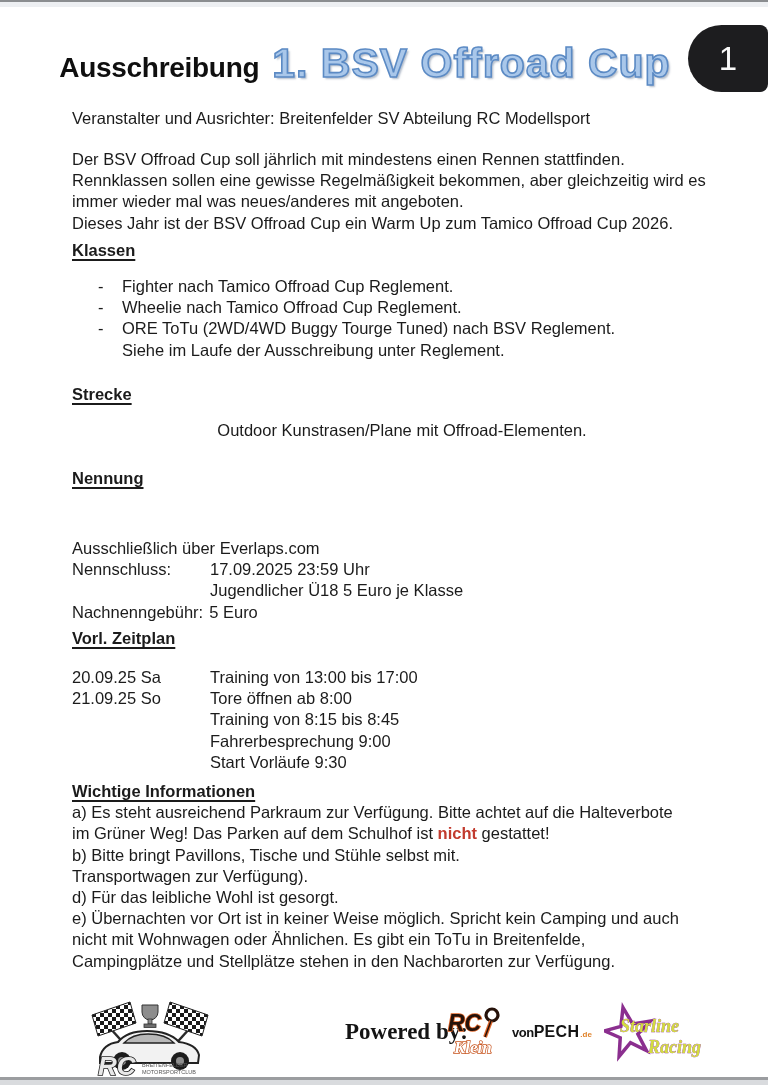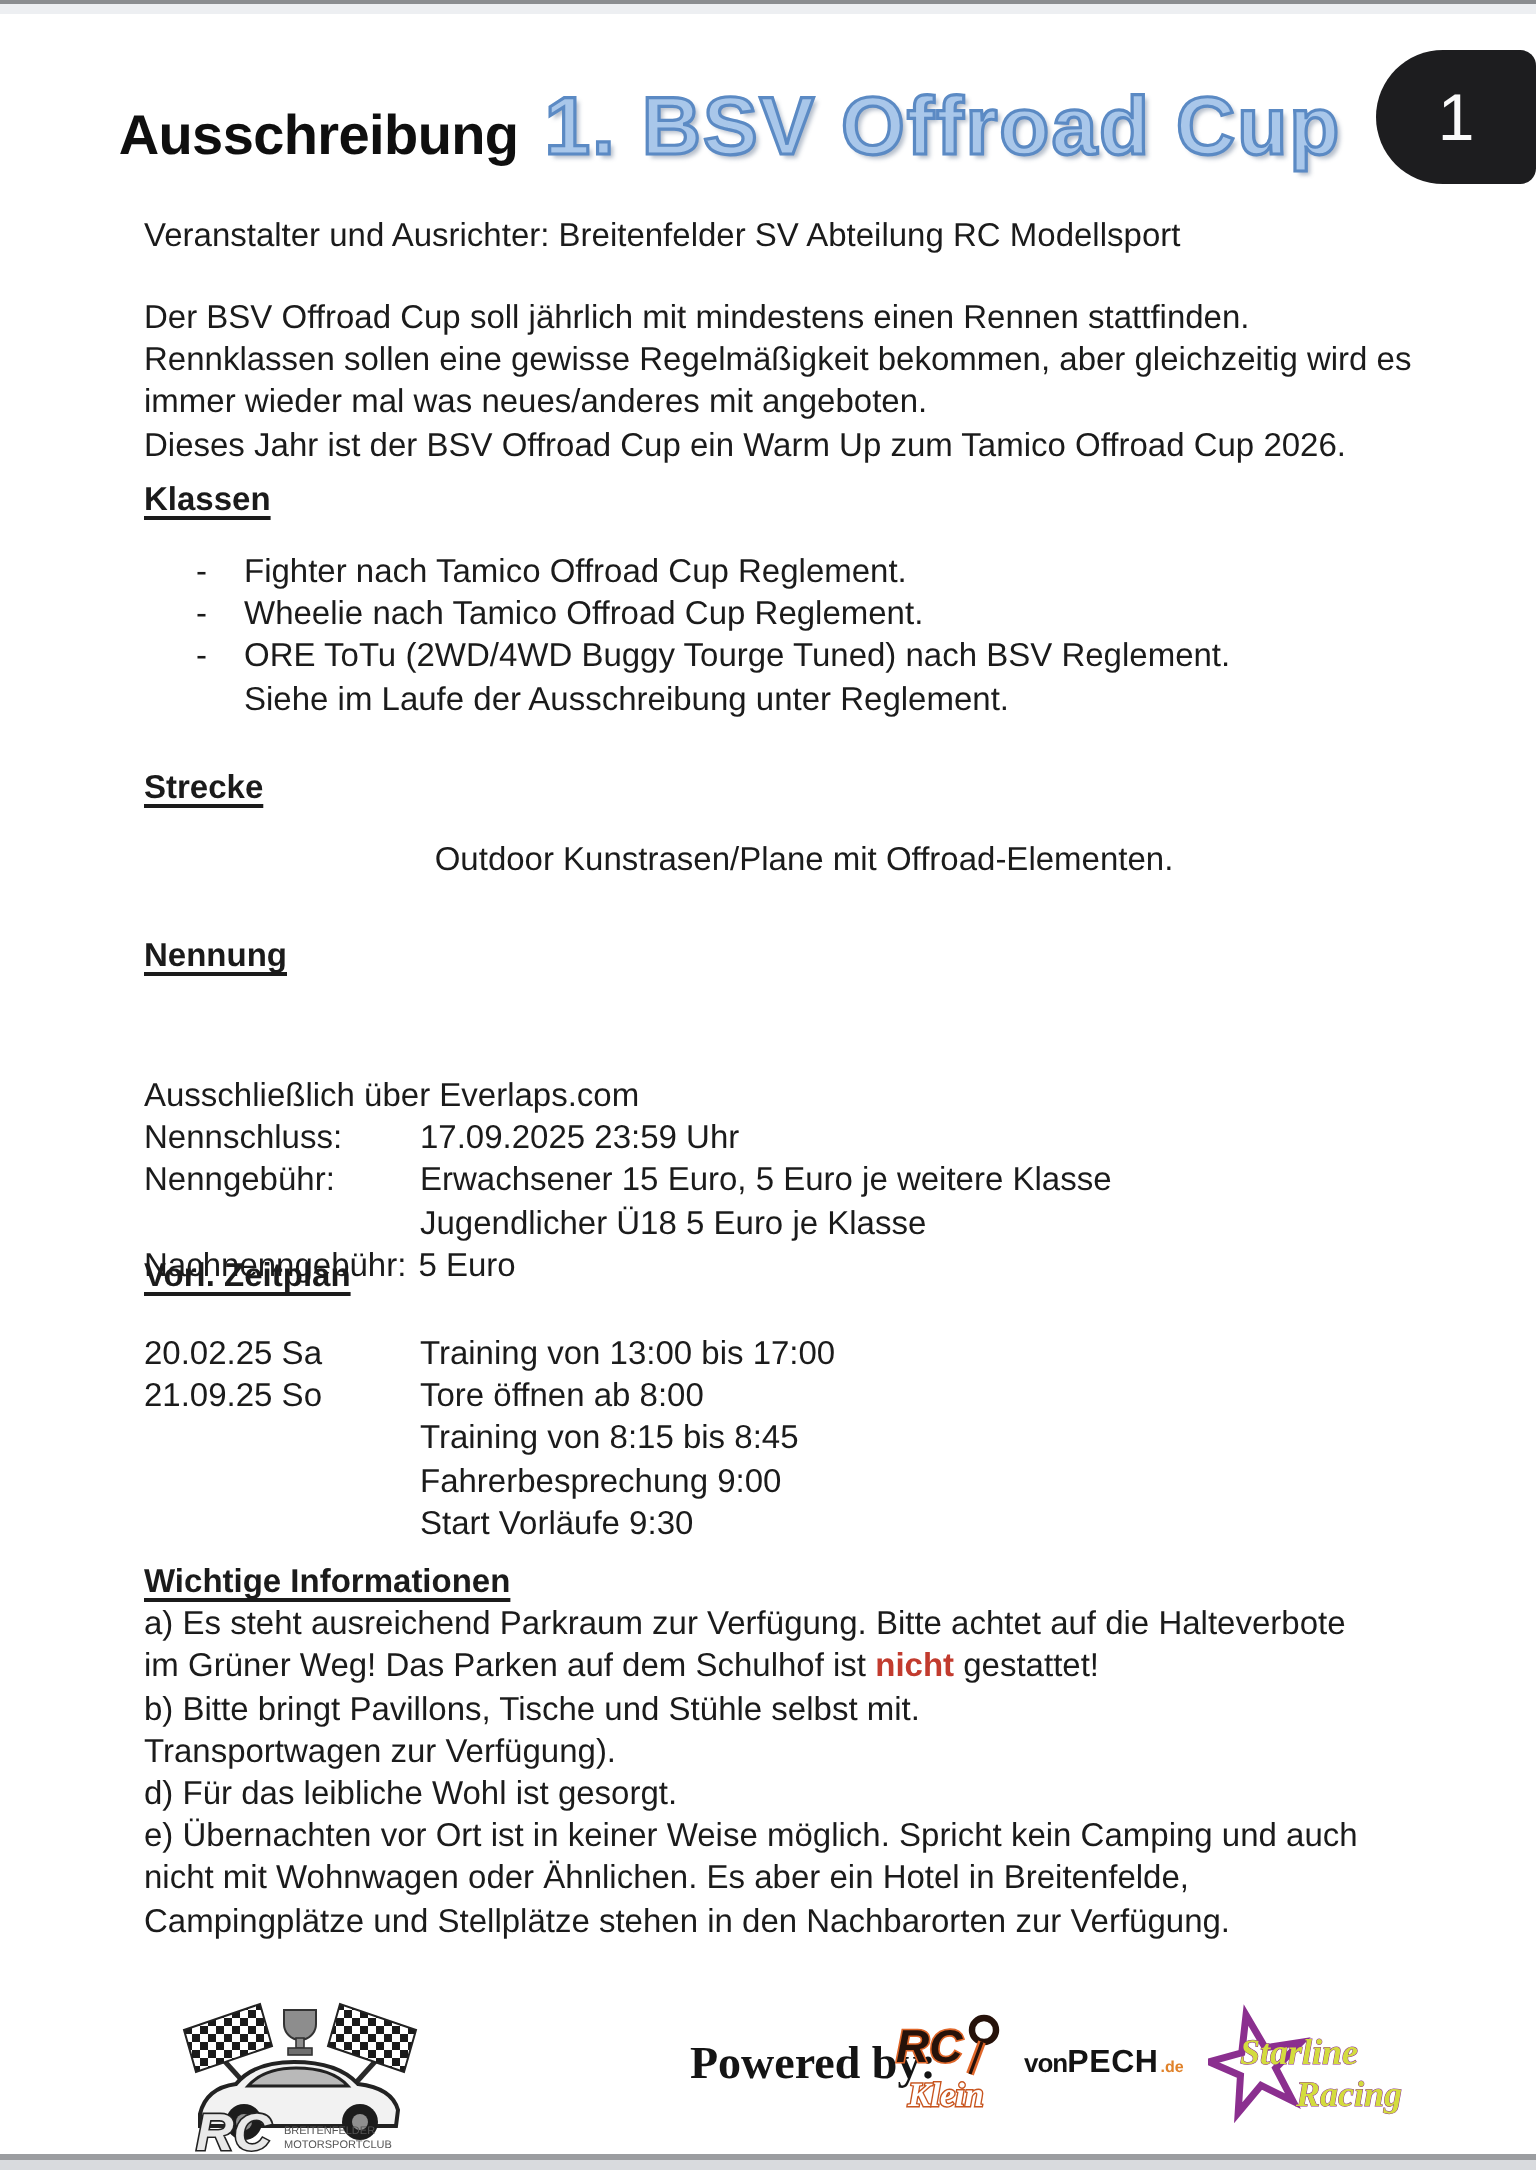--- a/index.html
+++ b/index.html
@@ -96,38 +96,34 @@
 
   <div class="block heading" style="top:468px;">Nennung</div>
 
   <div class="block" style="top:538px;">
     <div class="line">Ausschließlich über Everlaps.com</div>
     <div class="tab-row">
       <span class="tab-label">Nennschluss:</span>
       <span>17.09.2025 23:59 Uhr</span>
     </div>
     <div class="tab-row">
-      <span class="tab-label">Nenngebühr:</span>
-      <span>Erwachsener 15 Euro, 5 Euro je weitere Klasse</span>
-    </div>
-    <div class="tab-row">
       <span class="tab-label"></span>
       <span>Jugendlicher Ü18 5 Euro je Klasse</span>
     </div>
     <div class="tab-row">
       <span style="margin-right:6px;">Nachnenngebühr:</span>
       <span>5 Euro</span>
     </div>
   </div>
 
   <div class="block heading" style="top:628px;">Vorl. Zeitplan</div>
 
   <div class="block" style="top:667px;">
     <div class="tab-row">
-      <span class="tab-label">20.02.25 Sa</span>
+      <span class="tab-label">20.09.25 Sa</span>
       <span>Training von 13:00 bis 17:00</span>
     </div>
     <div class="tab-row">
       <span class="tab-label">21.09.25 So</span>
       <span>Tore öffnen ab 8:00</span>
     </div>
     <div class="tab-row">
       <span class="tab-label"></span>
       <span>Training von 8:15 bis 8:45</span>
     </div>
@@ -142,21 +138,21 @@
   </div>
 
   <div class="block" style="top:781px;">
     <div class="heading">Wichtige Informationen</div>
     <div class="line">a) Es steht ausreichend Parkraum zur Verfügung. Bitte achtet auf die Halteverbote</div>
     <div class="line"><span>im Grüner Weg! Das Parken auf dem Schulhof ist </span><span class="red">nicht</span><span> gestattet!</span></div>
     <div class="line">b) Bitte bringt Pavillons, Tische und Stühle selbst mit.</div>
     <div class="line">Transportwagen zur Verfügung).</div>
     <div class="line">d) Für das leibliche Wohl ist gesorgt.</div>
     <div class="line">e) Übernachten vor Ort ist in keiner Weise möglich. Spricht kein Camping und auch</div>
-    <div class="line">nicht mit Wohnwagen oder Ähnlichen. Es aber ein Hotel in Breitenfelde,</div>
+    <div class="line">nicht mit Wohnwagen oder Ähnlichen. Es gibt ein ToTu in Breitenfelde,</div>
     <div class="line">Campingplätze und Stellplätze stehen in den Nachbarorten zur Verfügung.</div>
   </div>
 
   <div class="club-logo">
     <svg width="132" height="80" viewBox="0 0 132 80">
       <defs>
         <pattern id="chk" width="8" height="8" patternUnits="userSpaceOnUse">
           <rect width="4" height="4" x="0" y="0" fill="#1a1a1a"></rect>
             <rect width="4" height="4" x="4" y="4" fill="#1a1a1a"></rect>
           <rect width="4" height="4" x="4" y="0" fill="#fff"></rect>

